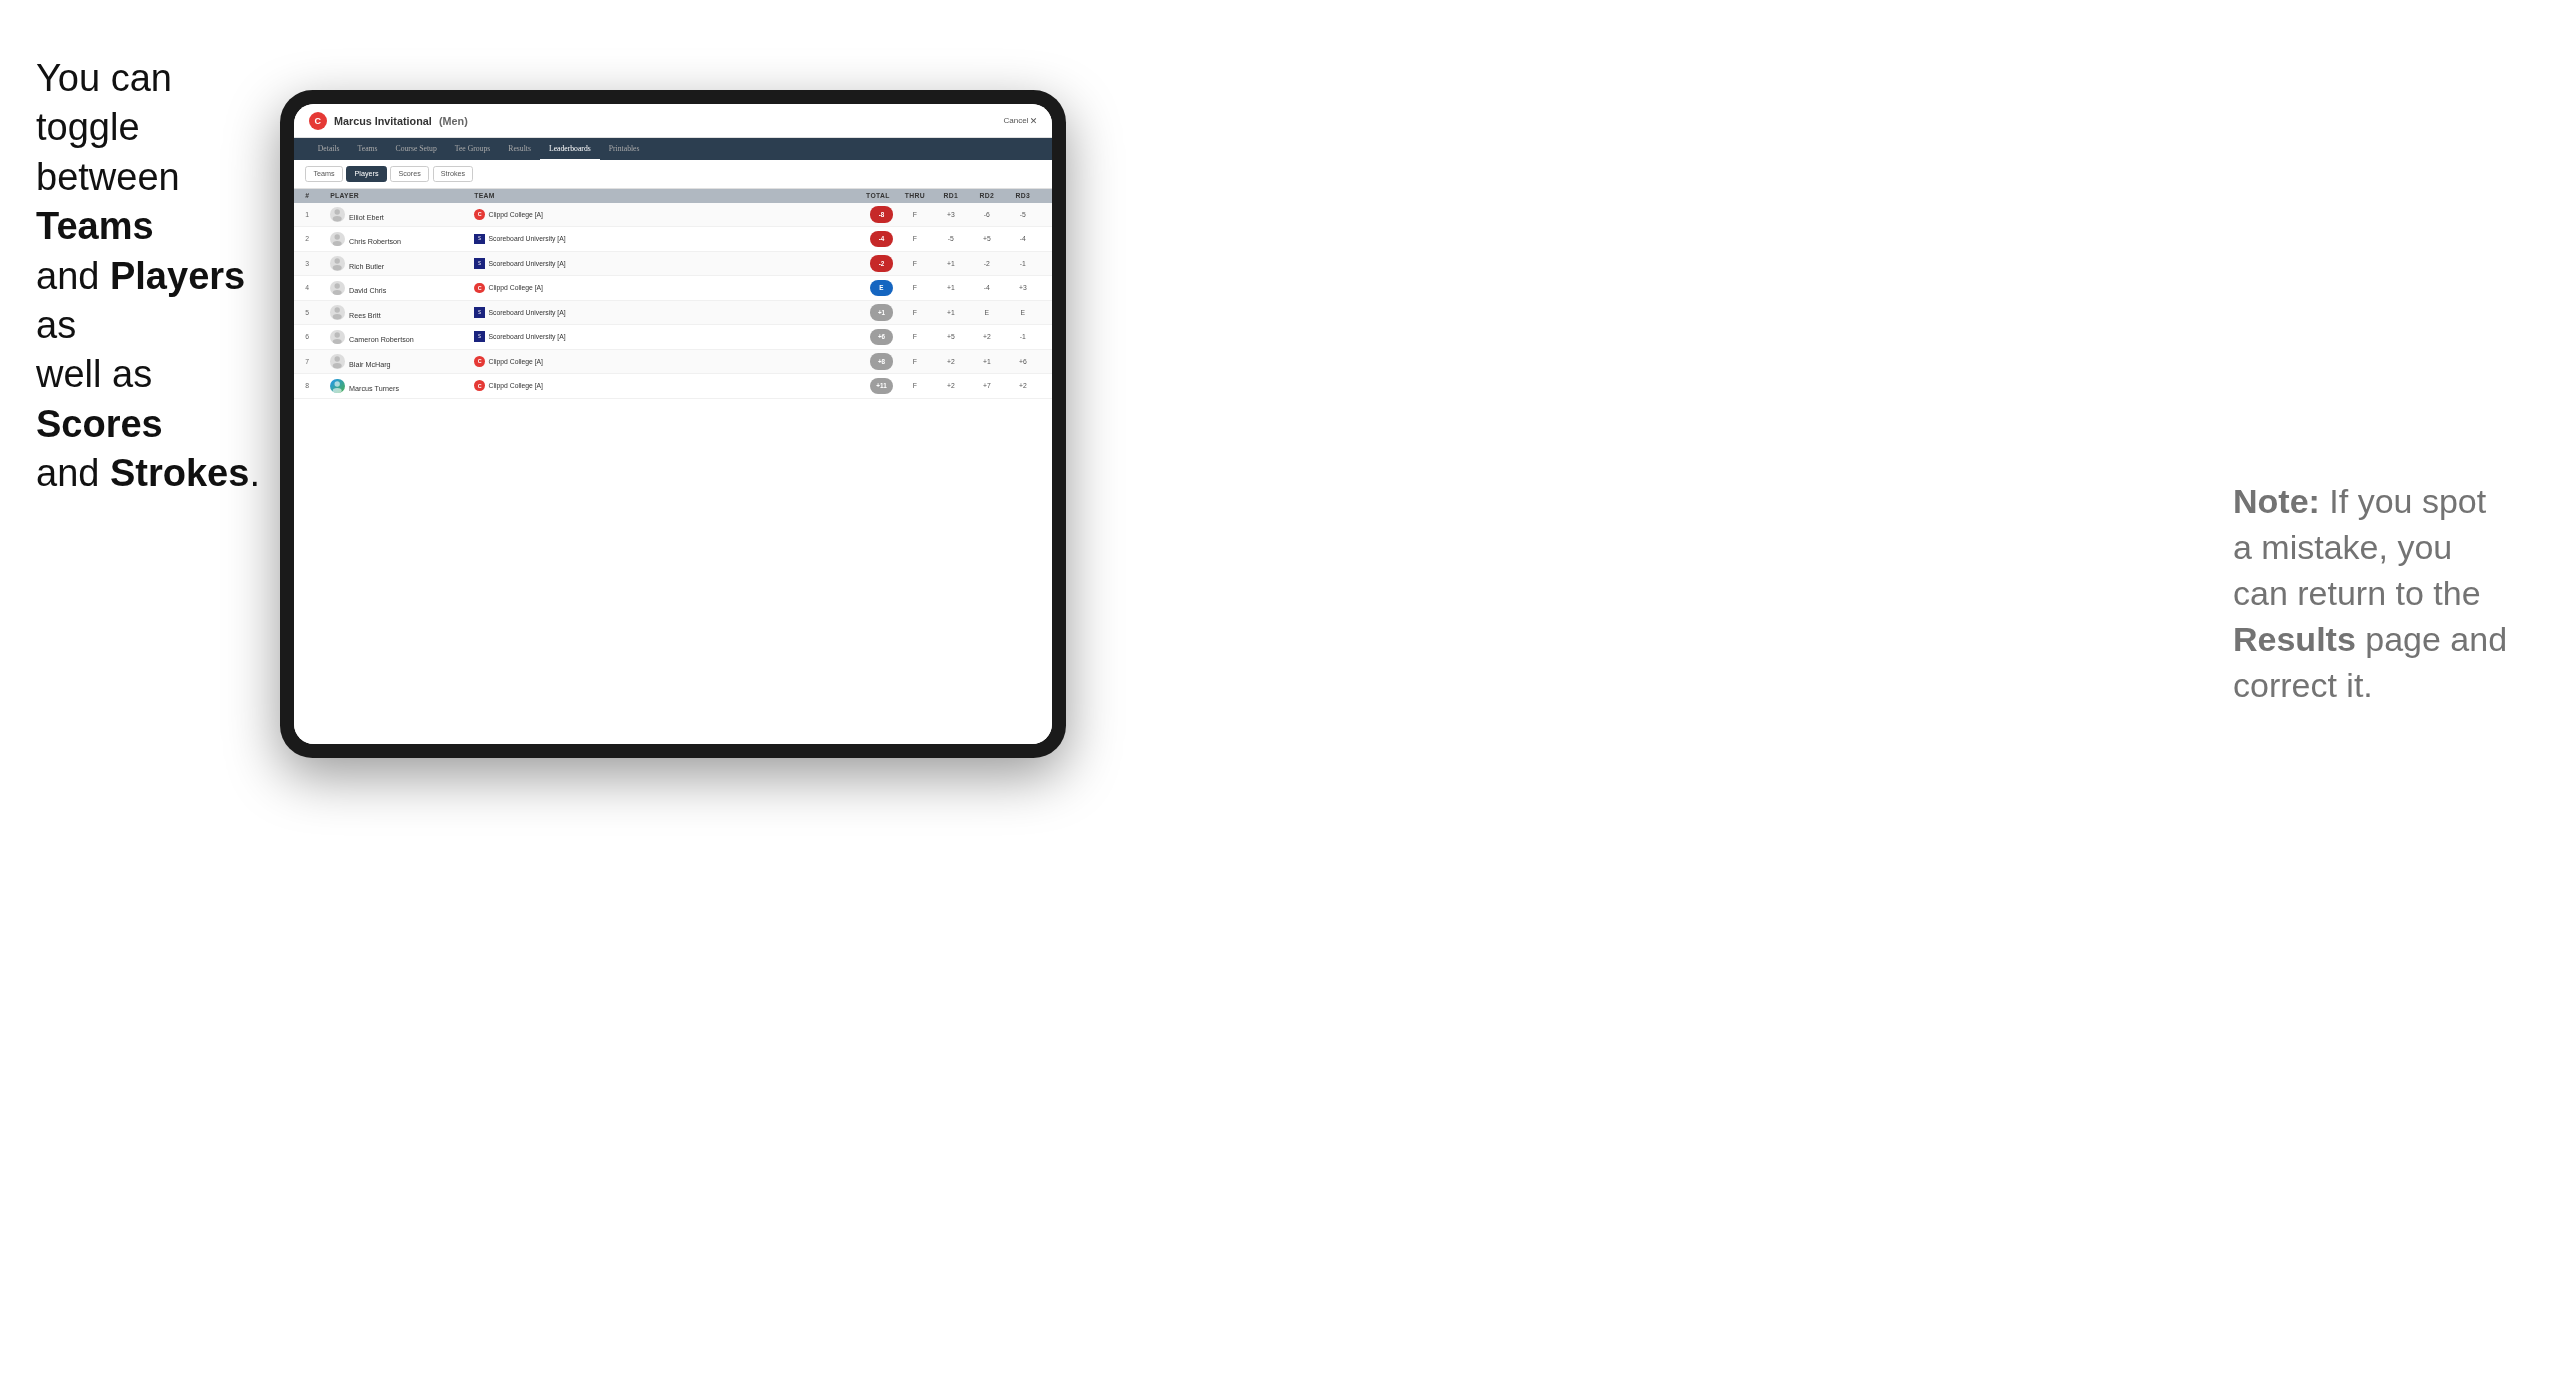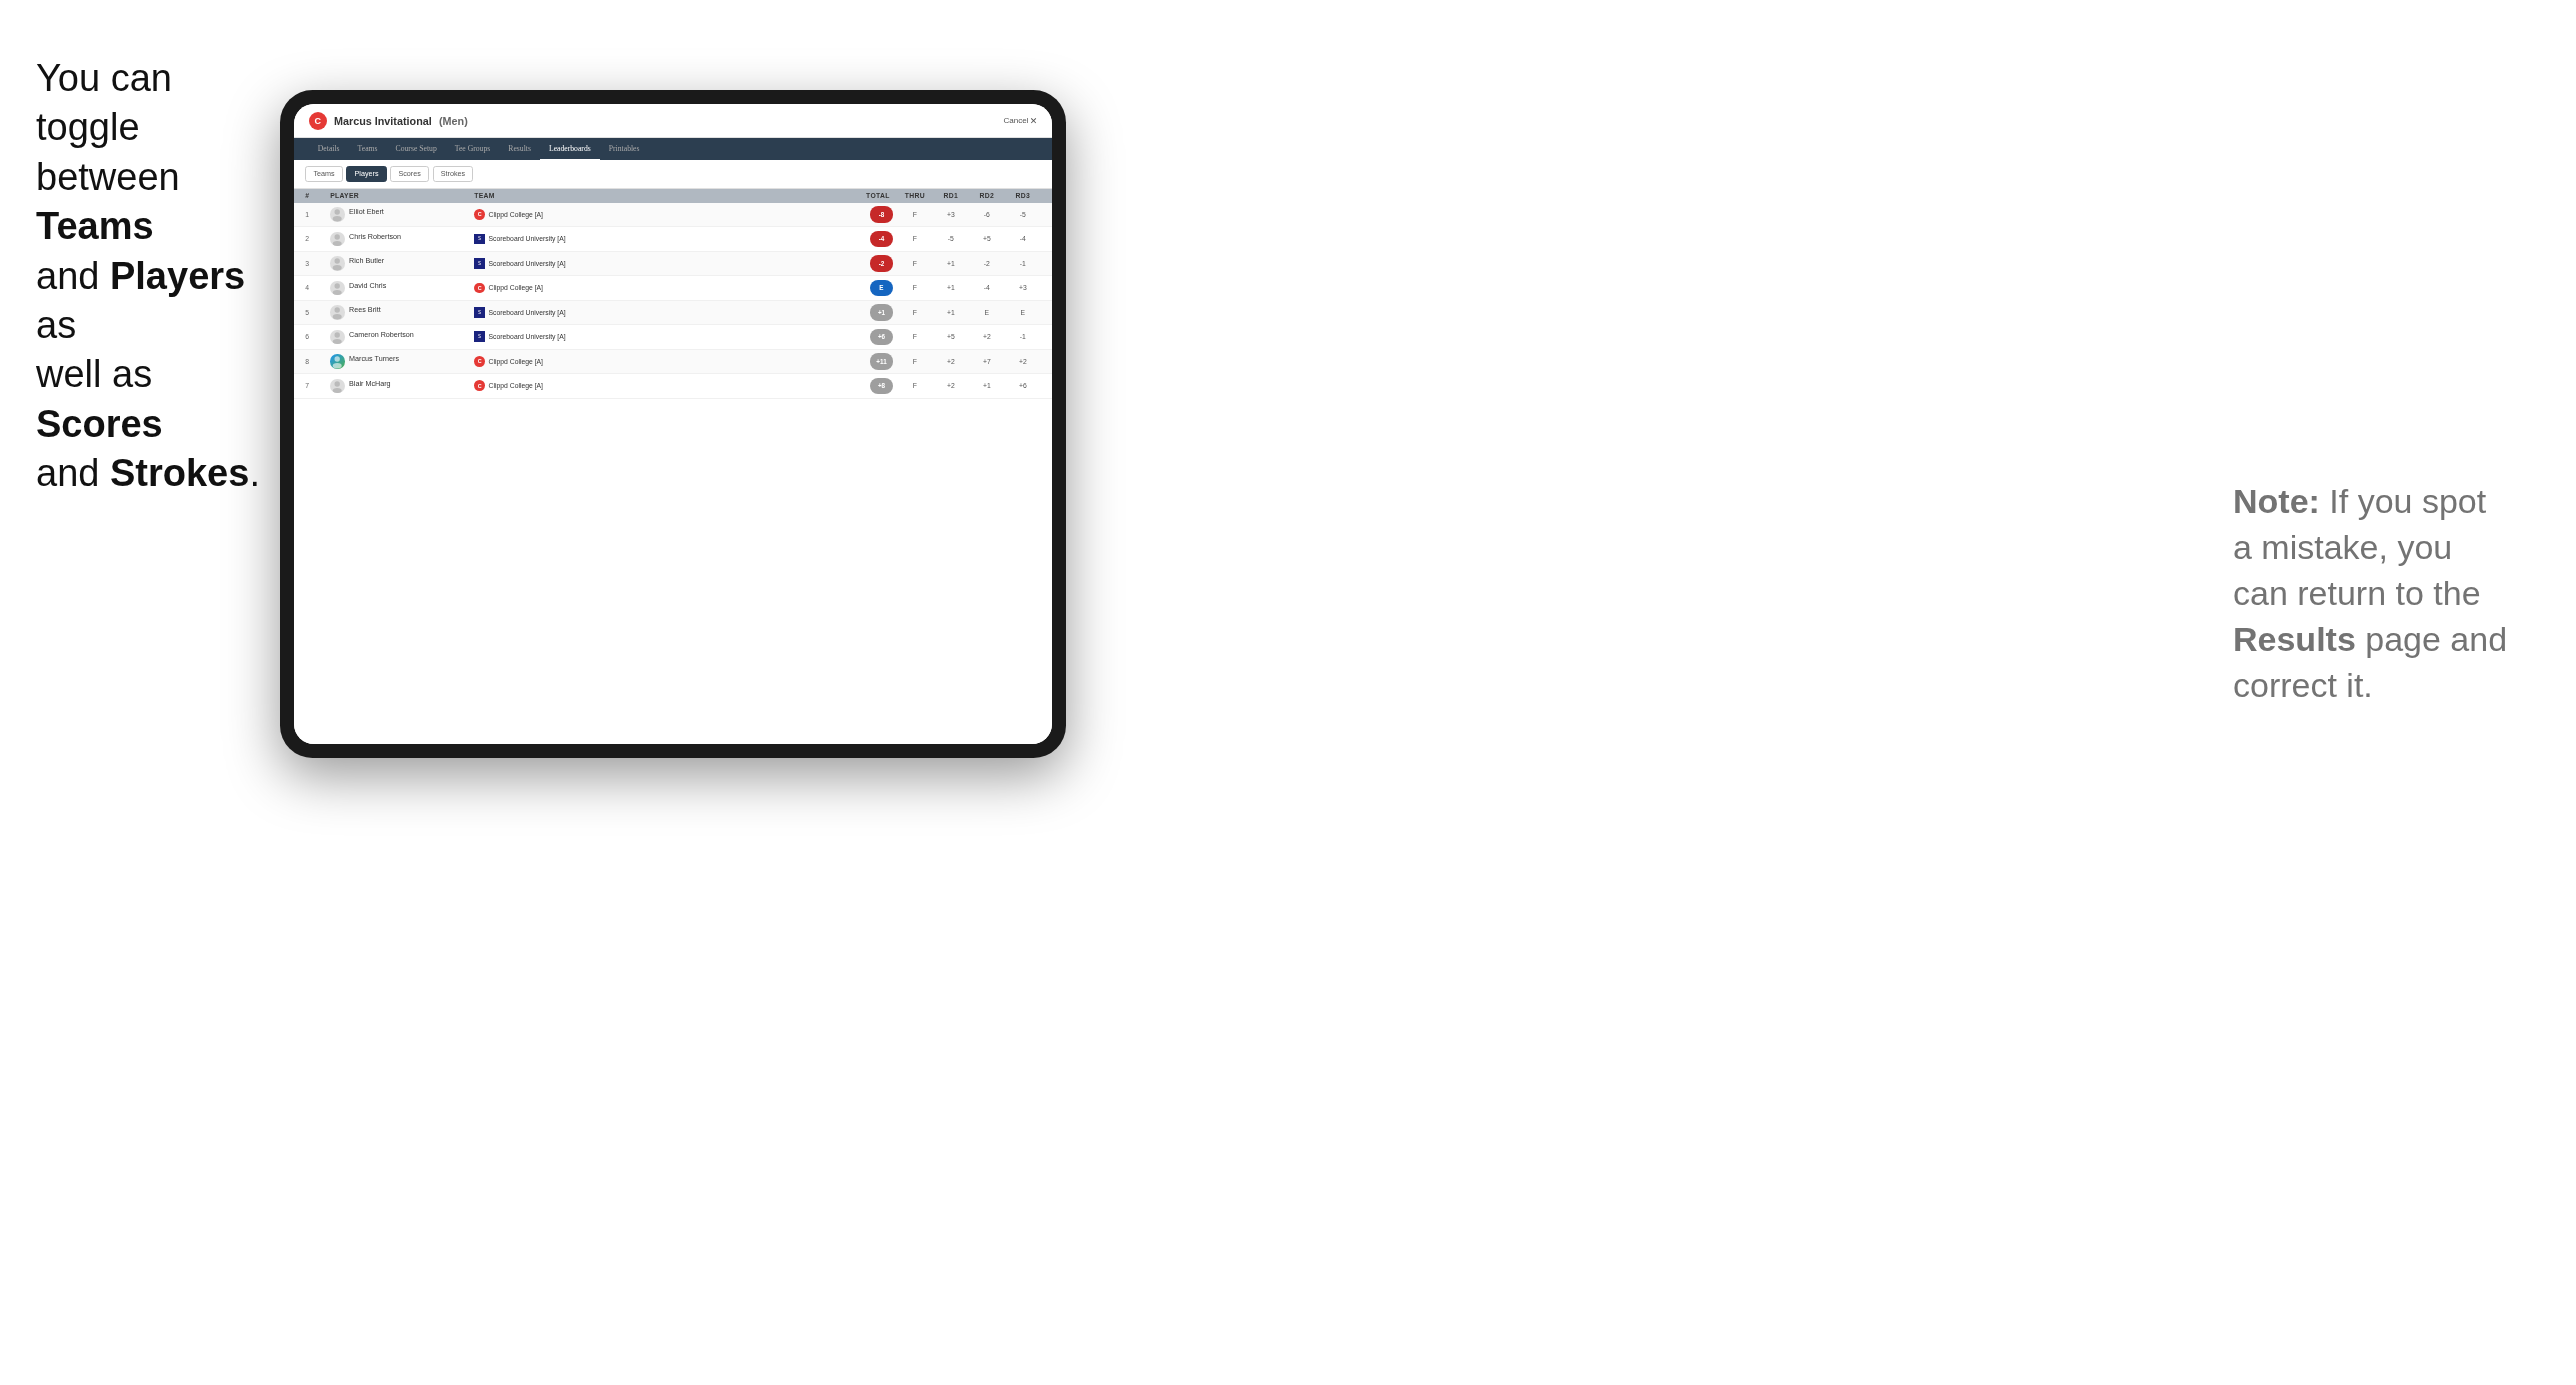--- a/index.html
+++ b/index.html
@@ -238,21 +238,21 @@
       padding: 3.6px 10.8px;
       border-bottom: 0.9px solid #f0f0f0;
       align-items: center;
       font-size: 7.2px;
       color: #333;
     }
     .table-row:nth-child(even) { background: #fafafa; }
 
     .player-name-cell {
       display: flex;
-      align-items: flex-start;
+      align-items: flex-end;
       gap: 4.5px;
     }
     .player-avatar {
       width: 14.4px;
       height: 14.4px;
       border-radius: 50%;
       background: #ddd;
       display: flex;
       align-items: center;
       justify-content: center;
@@ -540,20 +540,46 @@
             <span>+6</span>
           </div>
         </div>
         <span class="col-thru">F</span>
         <span class="col-rd">+5</span>
         <span class="col-rd">+2</span>
         <span class="col-rd">-1</span>
       </div>
 
       <div class="table-row">
+        <span class="col-num">7</span>
+        <div class="player-name-cell">
+          <div class="player-avatar">
+            <svg viewBox="0 0 16 16" width="14.4" height="14.4">
+                <circle cx="8" cy="5.5" r="3" fill="#bbb"></circle>
+                <ellipse cx="8" cy="13" rx="5" ry="3" fill="#bbb"></ellipse>
+              </svg>
+          </div>
+          <span>Blair McHarg</span>
+        </div>
+        <div class="team-cell">
+          <div class="team-logo-circle">C</div>
+          <span>Clippd College [A]</span>
+        </div>
+        <div style="display:flex;justify-content:flex-end;padding-right:3.6px;">
+          <div class="score-badge score-gray">
+            <span>+8</span>
+          </div>
+        </div>
+        <span class="col-thru">F</span>
+        <span class="col-rd">+2</span>
+        <span class="col-rd">+1</span>
+        <span class="col-rd">+6</span>
+      </div>
+
+      <div class="table-row">
         <span class="col-num">8</span>
         <div class="player-name-cell">
           <div class="player-avatar marcus">
             <svg viewBox="0 0 16 16" width="14.4" height="14.4">
                 <circle cx="8" cy="5.5" r="3" fill="rgba(255,255,255,0.6)"></circle>
                 <ellipse cx="8" cy="13" rx="5" ry="3" fill="rgba(255,255,255,0.6)"></ellipse>
               </svg>
           </div>
           <span>Marcus Turners</span>
         </div>
@@ -565,42 +591,16 @@
           <div class="score-badge score-gray">
             <span>+11</span>
           </div>
         </div>
         <span class="col-thru">F</span>
         <span class="col-rd">+2</span>
         <span class="col-rd">+7</span>
         <span class="col-rd">+2</span>
       </div>
 
-      <div class="table-row">
-        <span class="col-num">7</span>
-        <div class="player-name-cell">
-          <div class="player-avatar">
-            <svg viewBox="0 0 16 16" width="14.4" height="14.4">
-                <circle cx="8" cy="5.5" r="3" fill="#bbb"></circle>
-                <ellipse cx="8" cy="13" rx="5" ry="3" fill="#bbb"></ellipse>
-              </svg>
-          </div>
-          <span>Blair McHarg</span>
-        </div>
-        <div class="team-cell">
-          <div class="team-logo-circle">C</div>
-          <span>Clippd College [A]</span>
-        </div>
-        <div style="display:flex;justify-content:flex-end;padding-right:3.6px;">
-          <div class="score-badge score-gray">
-            <span>+8</span>
-          </div>
-        </div>
-        <span class="col-thru">F</span>
-        <span class="col-rd">+2</span>
-        <span class="col-rd">+1</span>
-        <span class="col-rd">+6</span>
-      </div>
-
     </div>
   </div>
 </div>
 
 
 </body></html>

